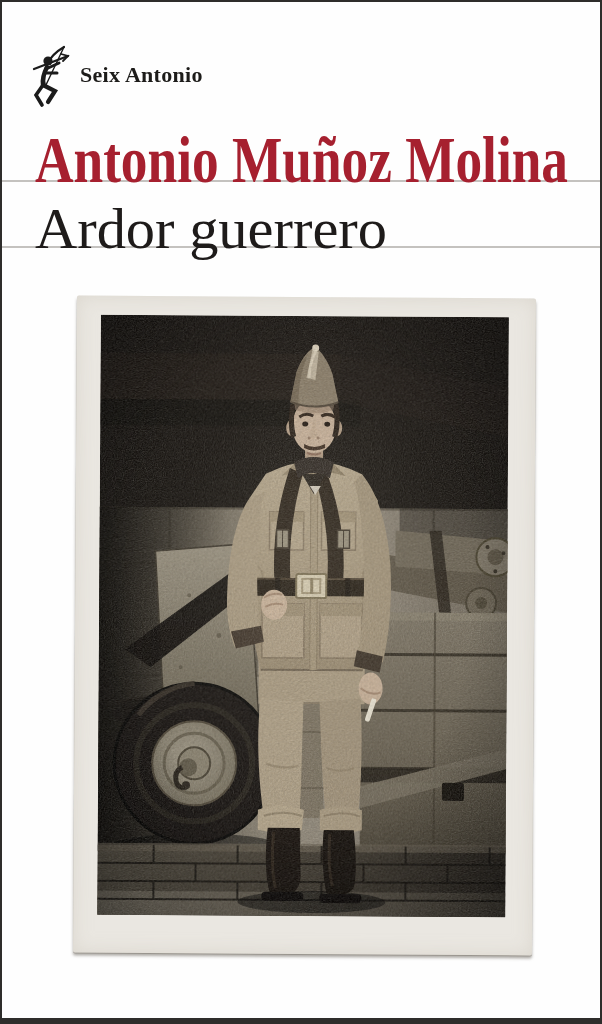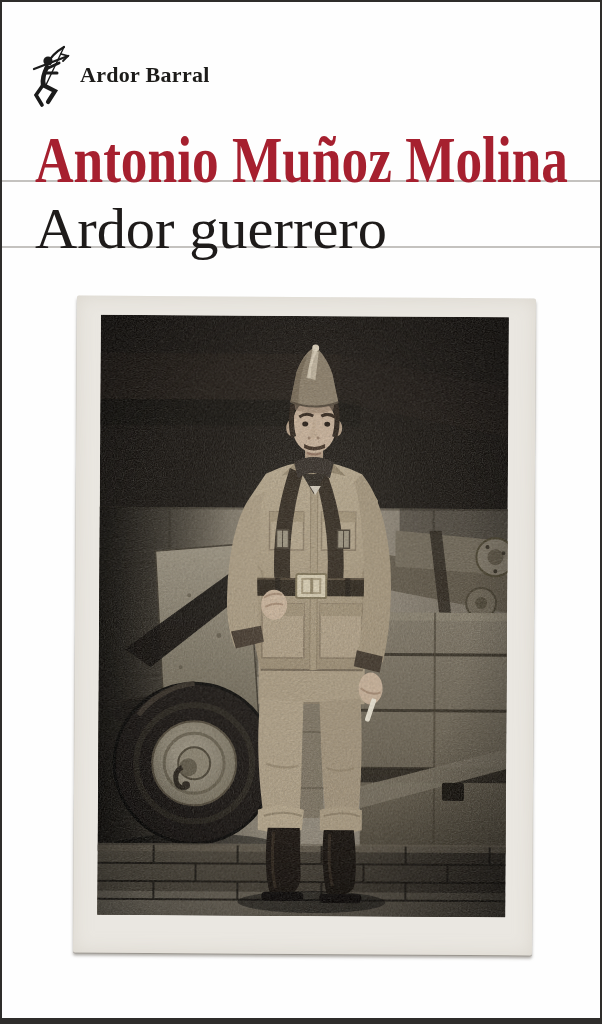--- a/index.html
+++ b/index.html
@@ -44,21 +44,21 @@
         <path d="M4,27 L38,14" stroke-width="2.2"></path>
         <path d="M31,12 l7,2 -5,5" stroke-width="1.8"></path>
         <path d="M17,25 C14,31 12,37 13,43" stroke-width="4.4"></path>
         <path d="M13,43 L25,49 L18,60" stroke-width="4.2"></path>
         <path d="M13,43 L6,53 L12,63" stroke-width="3.6"></path>
         <path d="M16,27 L29,21" stroke-width="3"></path>
         <path d="M16,31 L27,31" stroke-width="3"></path>
       </g>
       <circle cx="18" cy="19" r="4.6" fill="#1b1b1b"></circle>
     </svg>
-    <span class="brand-label">Ardor Barral</span>
+    <span class="brand-label">Seix Antonio</span>
   </div>
 
   <div class="rule rule-author"></div>
   <div class="rule rule-title"></div>
 
   <svg class="author-svg" width="602" height="80" viewBox="0 0 602 80">
     <text x="33" y="70" font-size="66" textLength="533" lengthAdjust="spacingAndGlyphs">Antonio Muñoz Molina</text>
   </svg>
 
   <svg class="title-svg" width="602" height="76" viewBox="0 0 602 76">

